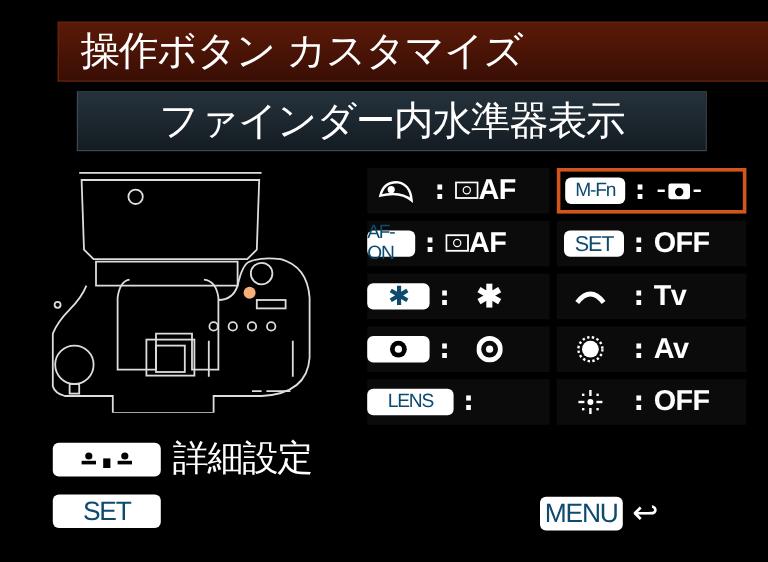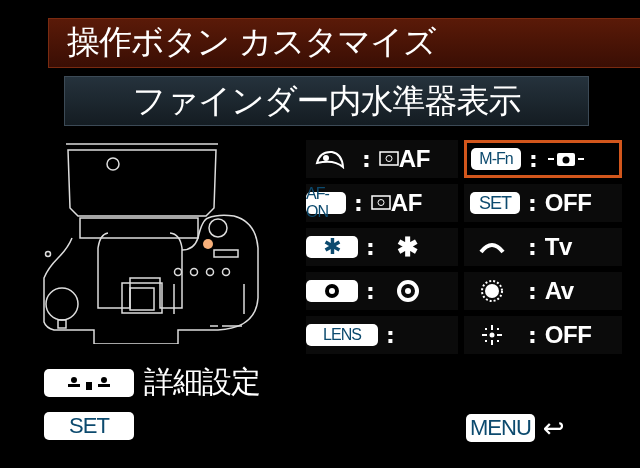--- a/index.html
+++ b/index.html
@@ -17,21 +17,21 @@
   .row.col2{left:158px;width:158px;}
   .row.selected{border:3px solid #d2561c;box-sizing:border-box;background:#000;}
   .btn-icon{display:inline-flex;align-items:center;justify-content:center;height:22px;border-radius:5px;
     background:#fff;color:#0c4a6e;font-weight:normal;font-size:16px;font-family:"Liberation Sans",sans-serif;letter-spacing:-1px;}
   .colon{font-size:22px;font-weight:bold;margin:0 8px;}
   .val{font-size:24px;font-weight:bold;font-family:"Liberation Sans",sans-serif;letter-spacing:-0.5px;}
   .glyph{display:inline-flex;align-items:center;justify-content:center;}
   .bottom-item{position:absolute;left:44px;display:flex;align-items:center;}
   .bottom-item .btn-icon{width:90px;height:28px;font-size:22px;}
   .bottom-item .lbl{font-size:30px;margin-left:10px;letter-spacing:-1px;}
-  .menu-back{position:absolute;left:466px;top:413px;display:flex;align-items:center;}
+  .menu-back{position:absolute;left:450px;top:413px;display:flex;align-items:center;}
   .menu-back .btn-icon{height:28px;font-size:22px;padding:0 4px;}
 </style>
 </head>
 <body>
 
 <div class="title-bar">
   <span>操作ボタン カスタマイズ</span>
 </div>
 <div class="sub-bar">
   <span>ファインダー内水準器表示</span>

